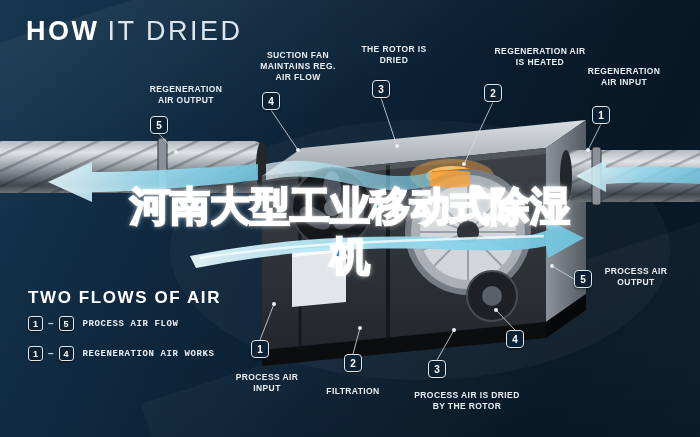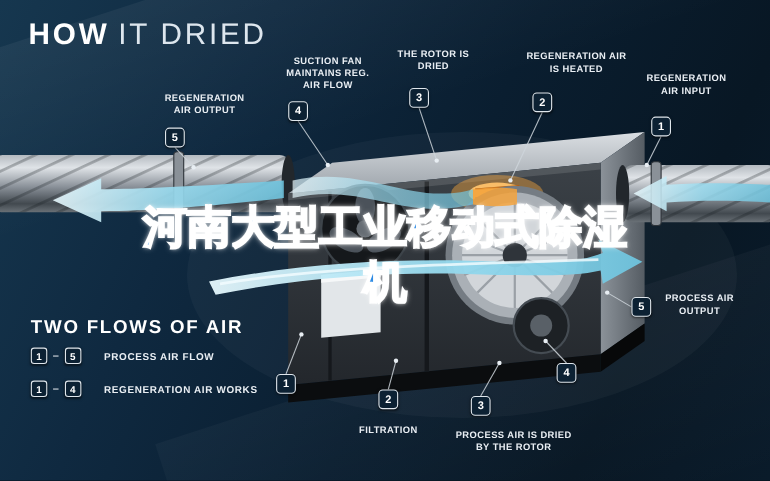--- a/index.html
+++ b/index.html
@@ -43,21 +43,21 @@
     font-family:Liberation Serif, serif;
   }
 
   .legend-heading{
     position:absolute; left:28px; top:288px; color:#ffffff; font-size:17px;
     font-weight:800; letter-spacing:1.6px; white-space:nowrap;
   }
   .legend-row{ position:absolute; left:28px; display:flex; align-items:center; gap:5px; }
   .legend-row .badge{ position:static; width:15px; height:15px; font-size:9px; border-radius:3px; }
   .legend-dash{ color:#cfd6dc; font-size:10px; font-weight:700; }
-  .legend-label{ color:#e9eef3; font-size:9px; font-weight:700; letter-spacing:0.6px; margin-left:16px; }
+  .legend-label{ color:#e9eef3; font-size:9px; font-weight:700; letter-spacing:0.6px; margin-left:4px;font-family:Liberation Mono, monospace; }
 </style>
 </head>
 <body>
 
 <div class="stage">
 
   <div class="streak streak1"></div>
   <div class="streak streak2"></div>
 
   <svg class="scene" width="700" height="437" viewBox="0 0 700 437">
@@ -201,32 +201,33 @@
 
   <div class="clabel" style="left:144px;top:84px;width:84px">REGENERATION AIR OUTPUT</div>
   <div class="badge" style="left:150px;top:116px">5</div>
 
   <div class="clabel" style="left:254px;top:50px;width:88px">SUCTION FAN MAINTAINS REG. AIR FLOW</div>
   <div class="badge" style="left:262px;top:92px">4</div>
 
   <div class="clabel" style="left:360px;top:44px;width:68px">THE ROTOR IS DRIED</div>
   <div class="badge" style="left:372px;top:80px">3</div>
 
-  <div class="clabel" style="left:474px;top:46px;width:100px">REGENERATION AIR IS HEATED</div>
+  <div class="clabel" style="left:490px;top:46px;width:100px">REGENERATION AIR IS HEATED</div>
   <div class="badge" style="left:484px;top:84px">2</div>
 
   <div class="clabel" style="left:582px;top:66px;width:84px">REGENERATION AIR INPUT</div>
   <div class="badge" style="left:592px;top:106px">1</div>
 
   <div class="badge" style="left:574px;top:270px">5</div>
   <div class="clabel left" style="left:600px;top:266px;width:72px">PROCESS AIR OUTPUT</div>
 
   <div class="badge" style="left:506px;top:330px">4</div>
 
   <div class="badge" style="left:251px;top:340px">1</div>
+  <div class="clabel" style="left:230px;top:372px;width:74px">PROCESS AIR INPUT</div>
 
   <div class="badge" style="left:344px;top:354px">2</div>
   <div class="clabel" style="left:316px;top:386px;width:74px">FILTRATION</div>
 
   <div class="badge" style="left:428px;top:360px">3</div>
   <div class="clabel" style="left:408px;top:390px;width:118px">PROCESS AIR IS DRIED BY THE ROTOR</div>
 
   <div class="legend-heading">TWO FLOWS OF AIR</div>
 
   <div class="legend-row" style="top:316px">

